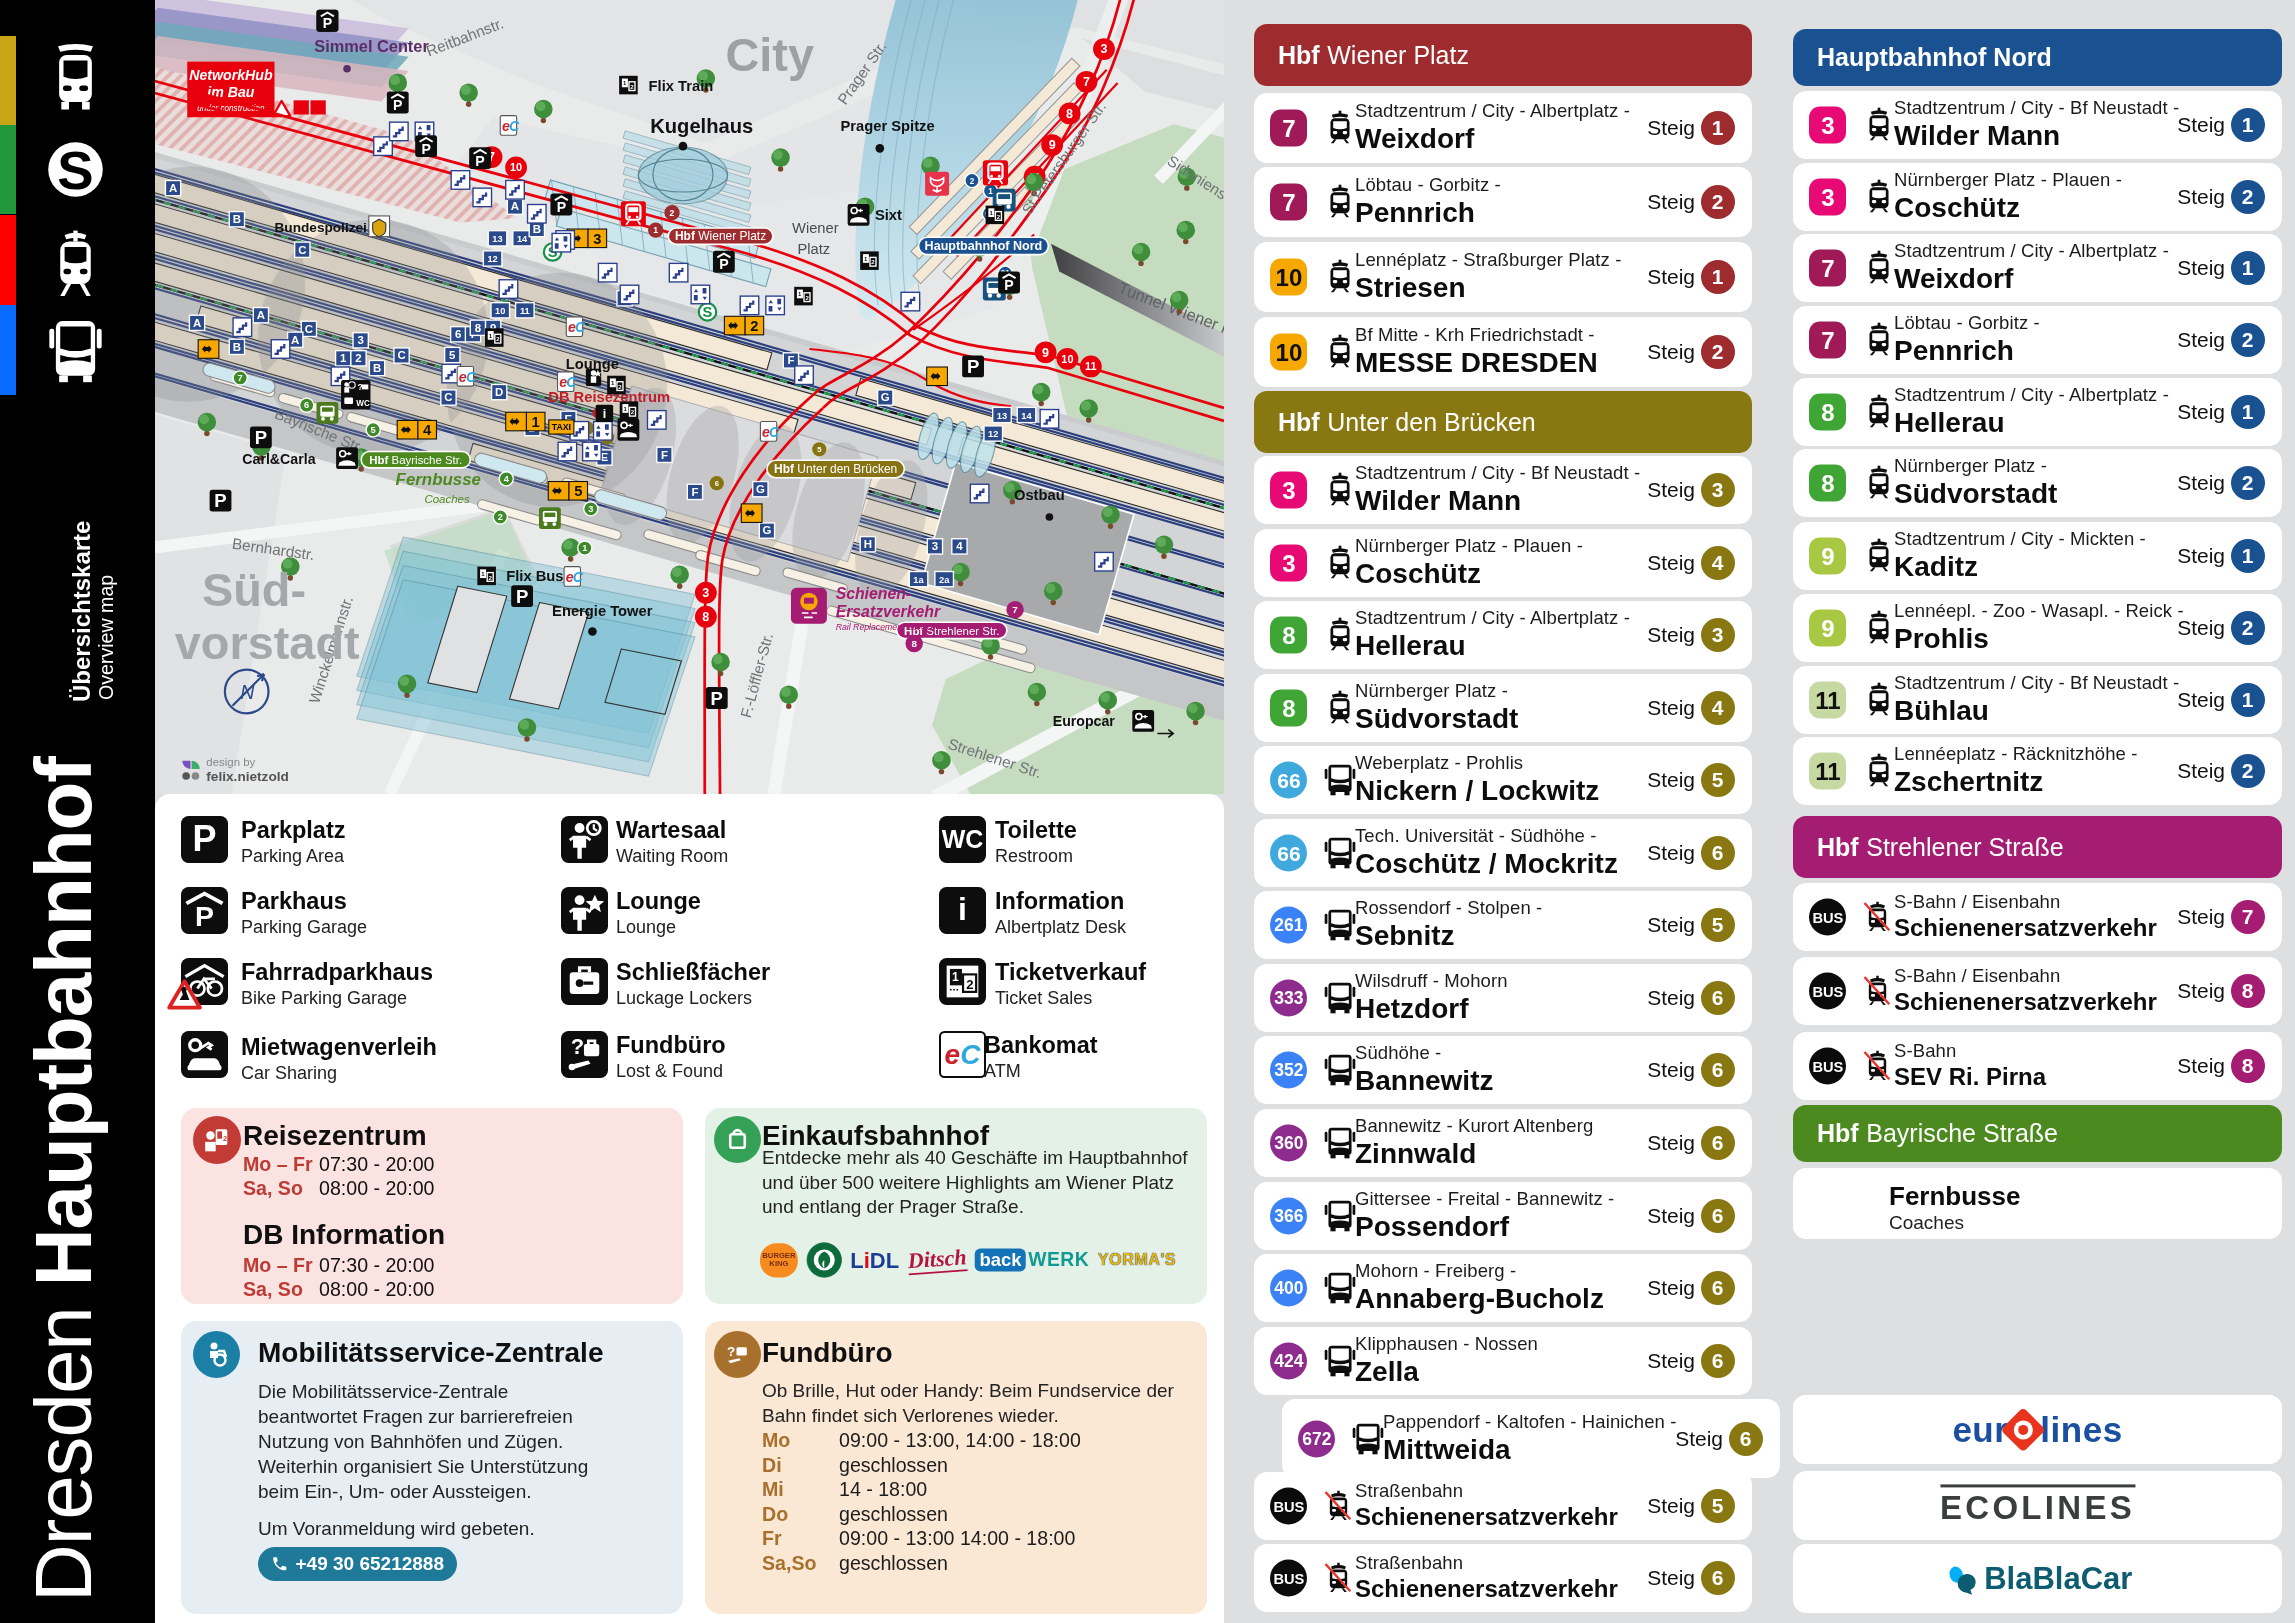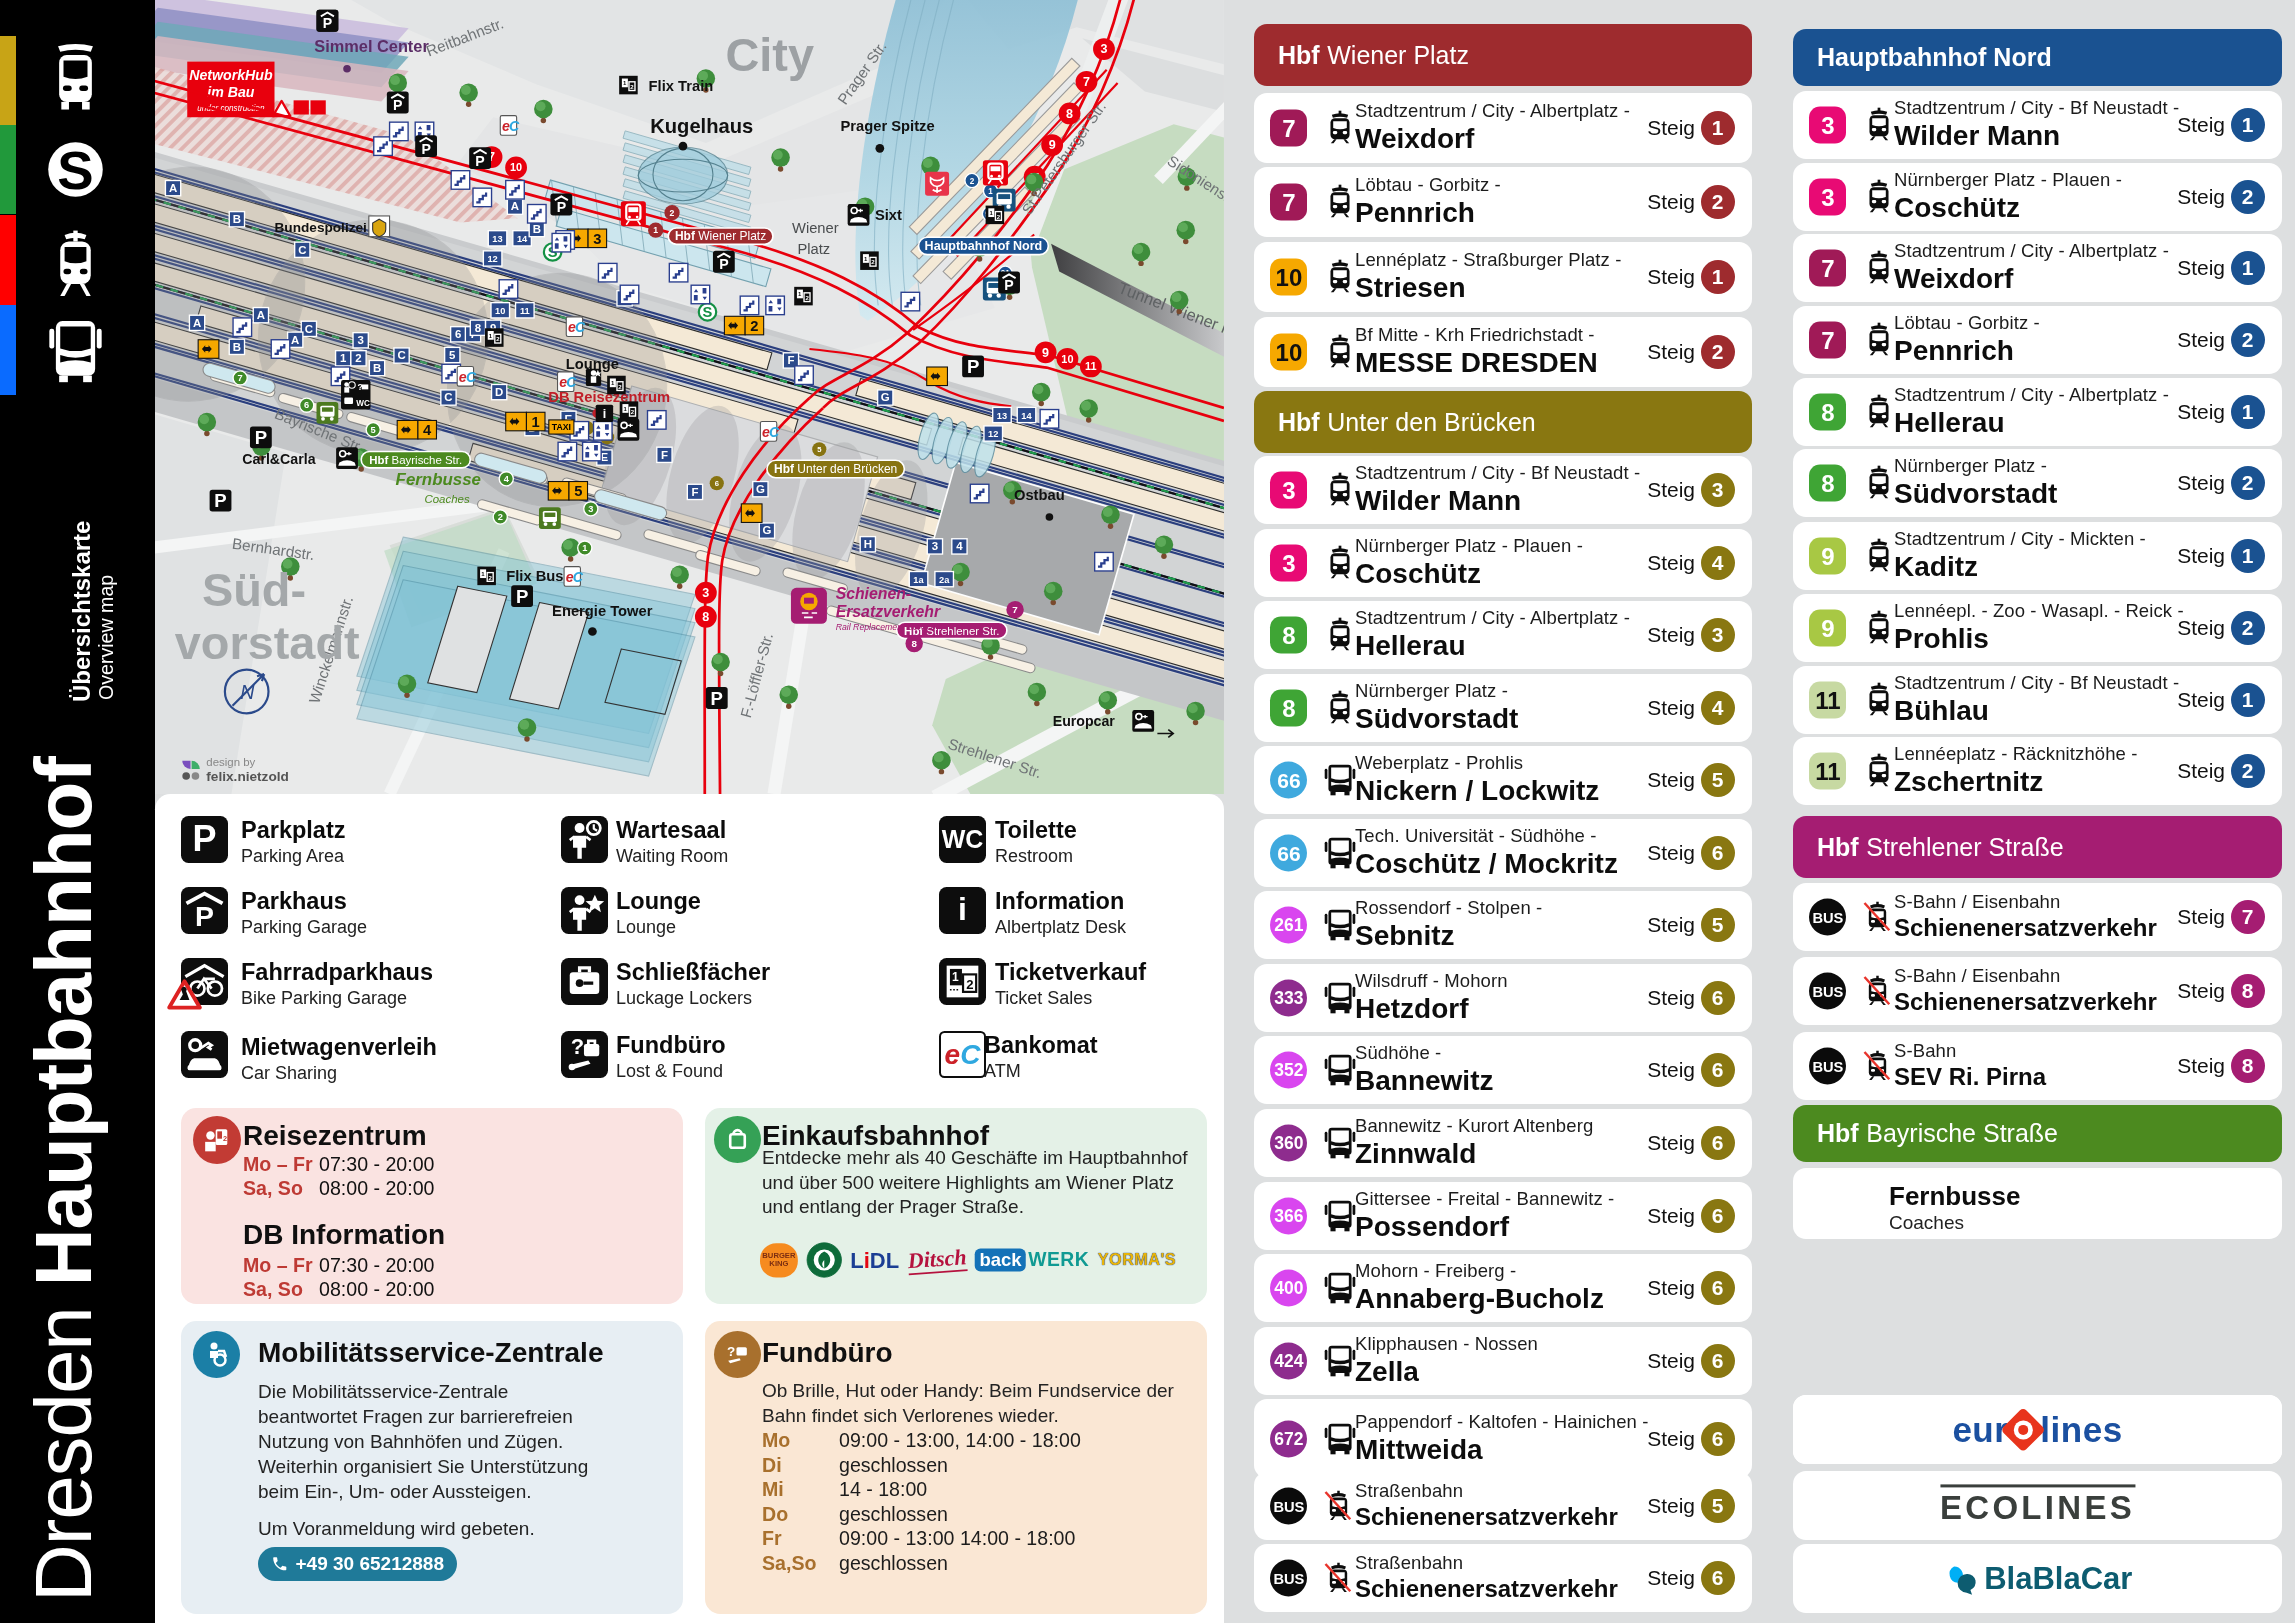--- a/index.html
+++ b/index.html
@@ -17,21 +17,21 @@
 .badge.circ{border-radius:50%}
 .vic{position:absolute;left:69px;top:50%;transform:translateY(-50%)}
 .rt{position:absolute;left:101px;top:50%;transform:translateY(-50%);white-space:nowrap}
 .rt .l1{font-size:18.5px;color:#1c1c1c;letter-spacing:0.1px}
 .rt .l2{font-size:28px;font-weight:700;color:#0d0d0d;margin-top:1.1px}
 .steig{position:absolute;right:57px;top:50%;transform:translateY(-50%);font-size:21px;color:#111;background:#fff;padding-left:3.3px}
 .scirc{position:absolute;right:17.5px;top:50%;transform:translateY(-50%);width:34px;height:34px;border-radius:50%;color:#fff;font-weight:700;font-size:21px;display:flex;align-items:center;justify-content:center}
 
 .c7{background:#A01A57}.c10{background:#F6A800;color:#111}.c3{background:#E80A74}.c8{background:#3FA535}
 .c9{background:#A8C844}.c11{background:#C7D9A2;color:#111}.c66{background:#3FA9DE}
-.cteal{background:#d946ef}.cpurp{background:#8E2C8E}.cbus{background:#0b0b0b;font-size:14px}
+.cteal{background:#3b82f6}.cpurp{background:#8E2C8E}.cbus{background:#0b0b0b;font-size:14px}
 
 .wien{background:#9E2B2E}.olv{background:#897711}.nord{background:#1A5291}.streh{background:#A51D72}.bay{background:#4C8A1F}
 
 .lic{position:absolute;width:47px;height:47px;background:#0d0d0d;border-radius:7.6px;color:#fff}
 .lt{position:absolute}
 .lt .t1{font-size:23.5px;font-weight:700;color:#0b0b0b}
 .lt .t2{font-size:18px;color:#222;margin-top:2.2px}
 
 .ibox{position:absolute;border-radius:15.3px}
 .ibox h3{font-size:28px;font-weight:700;color:#101010}
@@ -1299,21 +1299,21 @@
             <rect x="63" y="88" width="15" height="10"></rect>
 </g>
         </svg></div>
 <div class="rt">
         <div class="l1">Klipphausen - Nossen</div>
         <div class="l2" style="font-size:28px">Zella</div>
       </div>
 <div class="steig">Steig</div>
       <div class="scirc olv">6</div>
 </div>
-<div class="card" style="left:1254px;top:1399px;width:498px;height:79px">
+<div class="card" style="left:1282px;top:1399px;width:498px;height:79px">
 <div class="badge circ cpurp" style="font-size:17.5px;">672</div>
 <div class="vic"><svg width="34" height="34" viewBox="0 0 100 100">
           <g fill="#0d0d0d">
 <rect x="16" y="8" width="68" height="80" rx="10"></rect>
 <rect x="5" y="20" width="8" height="30" rx="4"></rect>
             <rect x="87" y="20" width="8" height="30" rx="4"></rect>
 <path d="M24 16 h52 v32 q-26 9 -52 0 Z" fill="#fff"></path>
 <path d="M24 58 q26 9 52 0 v12 q-26 -7 -52 0 Z" fill="#fff"></path>
 <rect x="22" y="88" width="15" height="10"></rect>
             <rect x="63" y="88" width="15" height="10"></rect>

